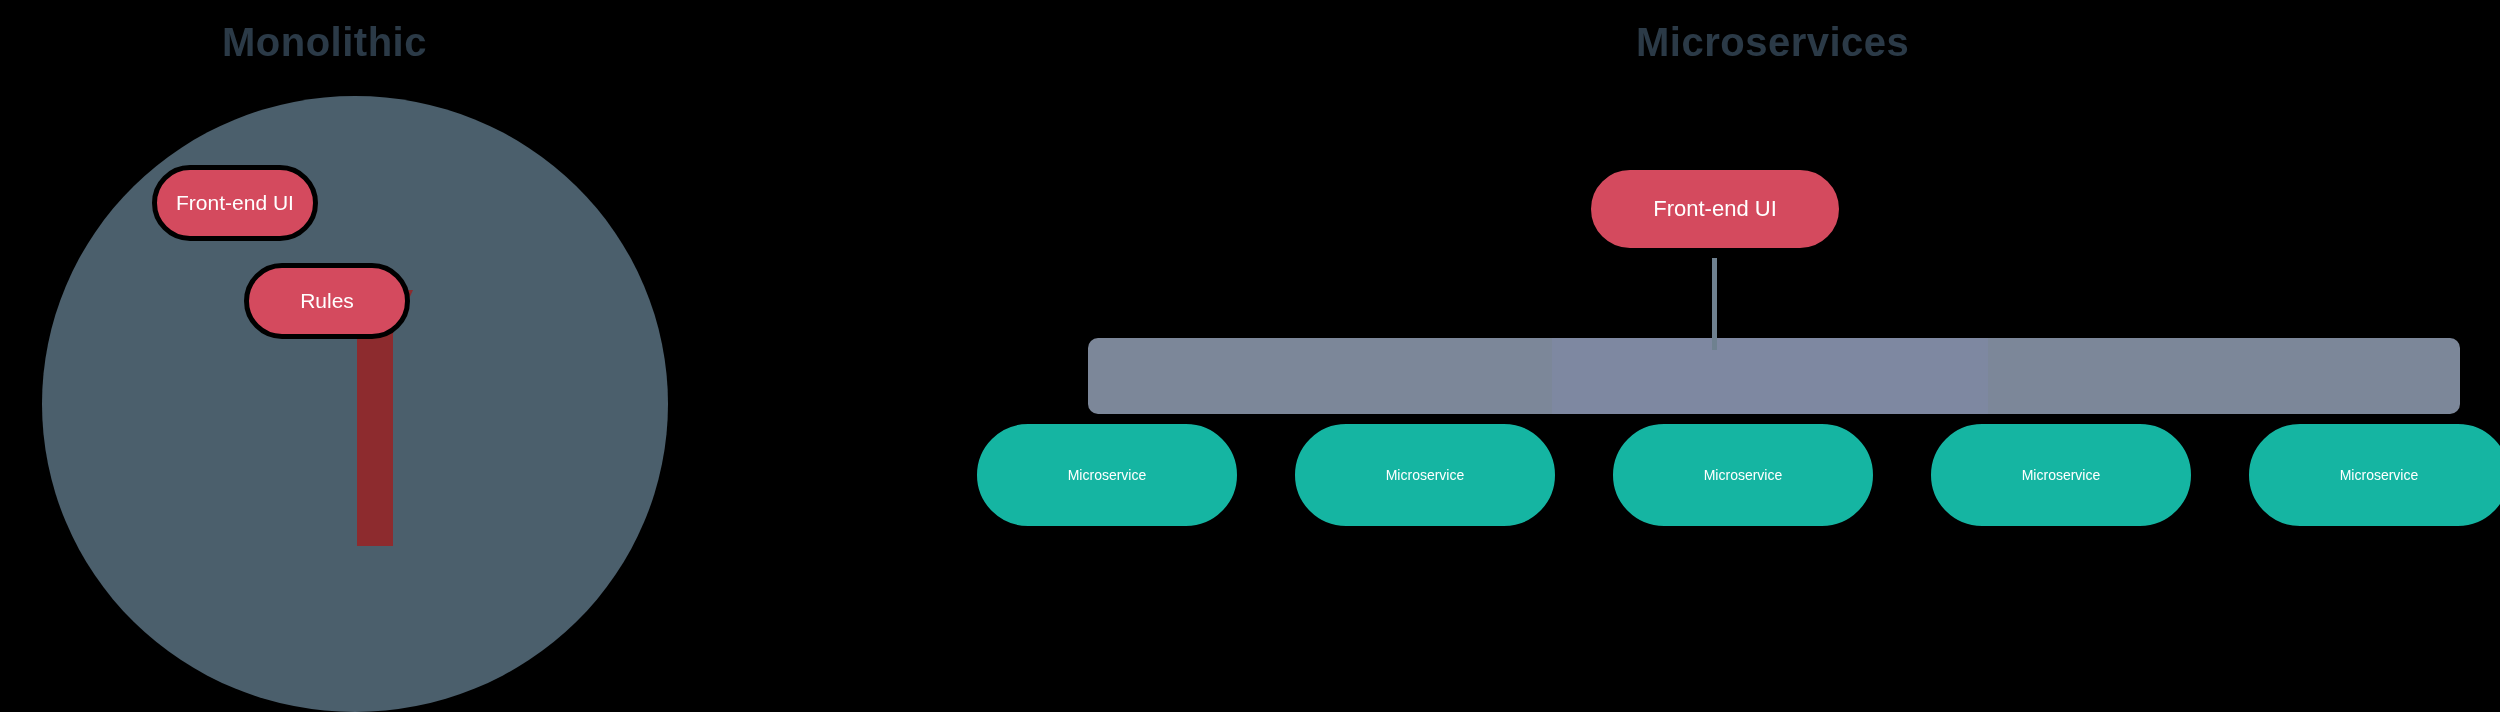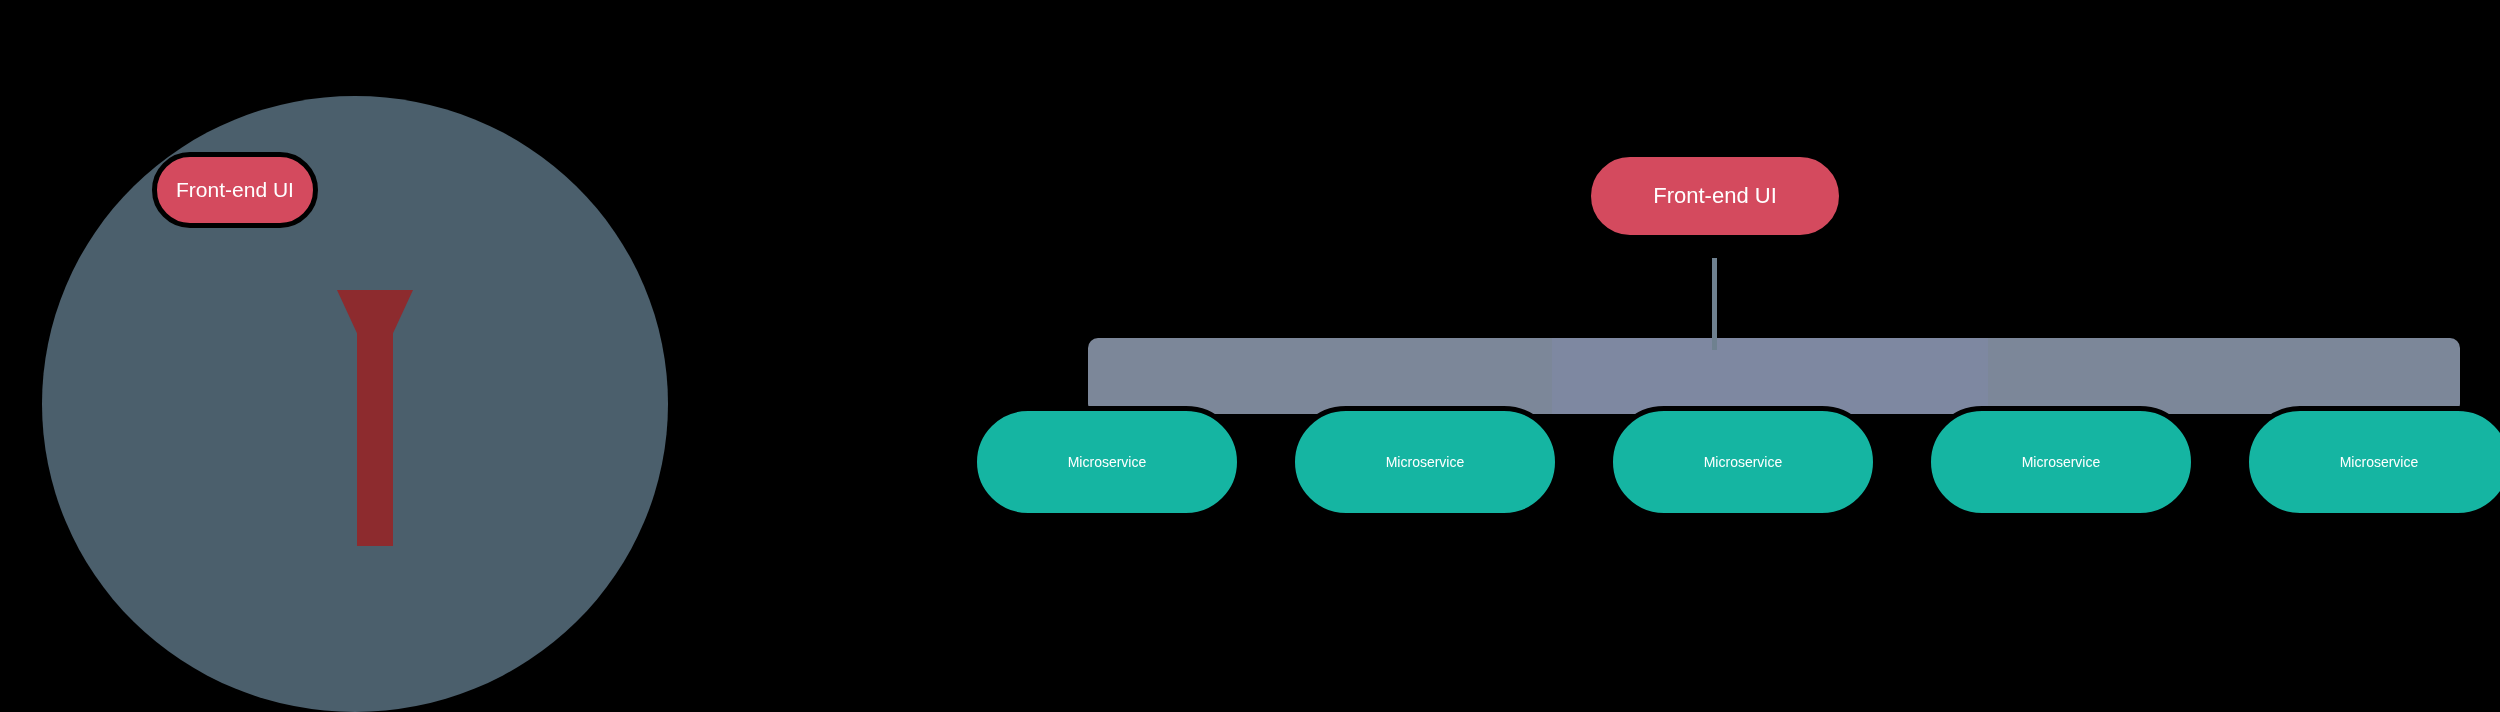--- a/index.html
+++ b/index.html
@@ -49,20 +49,21 @@
   .pill{
     position:absolute;
     display:flex;align-items:center;justify-content:center;
     color:#ffffff;
     font-size:21px;
     font-weight:400;
     white-space:nowrap;
     box-sizing:border-box;
     border:5px solid #000;
     border-radius:999px;
+    margin-top:13px;
   }
   .pill.red{background:#d44a5e;}
   .pill.teal{background:#15b5a2;}
 
   
   #mono-frontend{left:152px;top:152px;width:166px;height:76px;}
   #mono-data    {left:60px; top:250px;width:166px;height:76px;}
   #mono-rules   {left:244px;top:250px;width:166px;height:76px;}
 
   
@@ -90,30 +91,33 @@
   #ms-2{left:1290px;}
   #ms-3{left:1608px;}
   #ms-4{left:1926px;}
   #ms-5{left:2244px;}
 </style>
 </head>
 <body>
 
 <div class="stage">
 
+  <div class="title" id="title-left">Monolithic</div>
 
   <div class="monolith-blob"></div>
 
   <div class="trunk-flare"></div>
   <div class="trunk"></div>
 
   <div class="pill red" id="mono-frontend">Front-end UI</div>
 
 
+  <div class="pill red" id="mono-rules">Rules</div>
 
+  <div class="title" id="title-right">Microservices</div>
 
   <div class="gateway-band"></div>
   <div class="gateway-band seg2"></div>
 
   <div class="connector"></div>
 
   <div class="pill red" id="ms-frontend">Front-end UI</div>
 
   <div class="pill teal ms" id="ms-1">Microservice</div>
 

